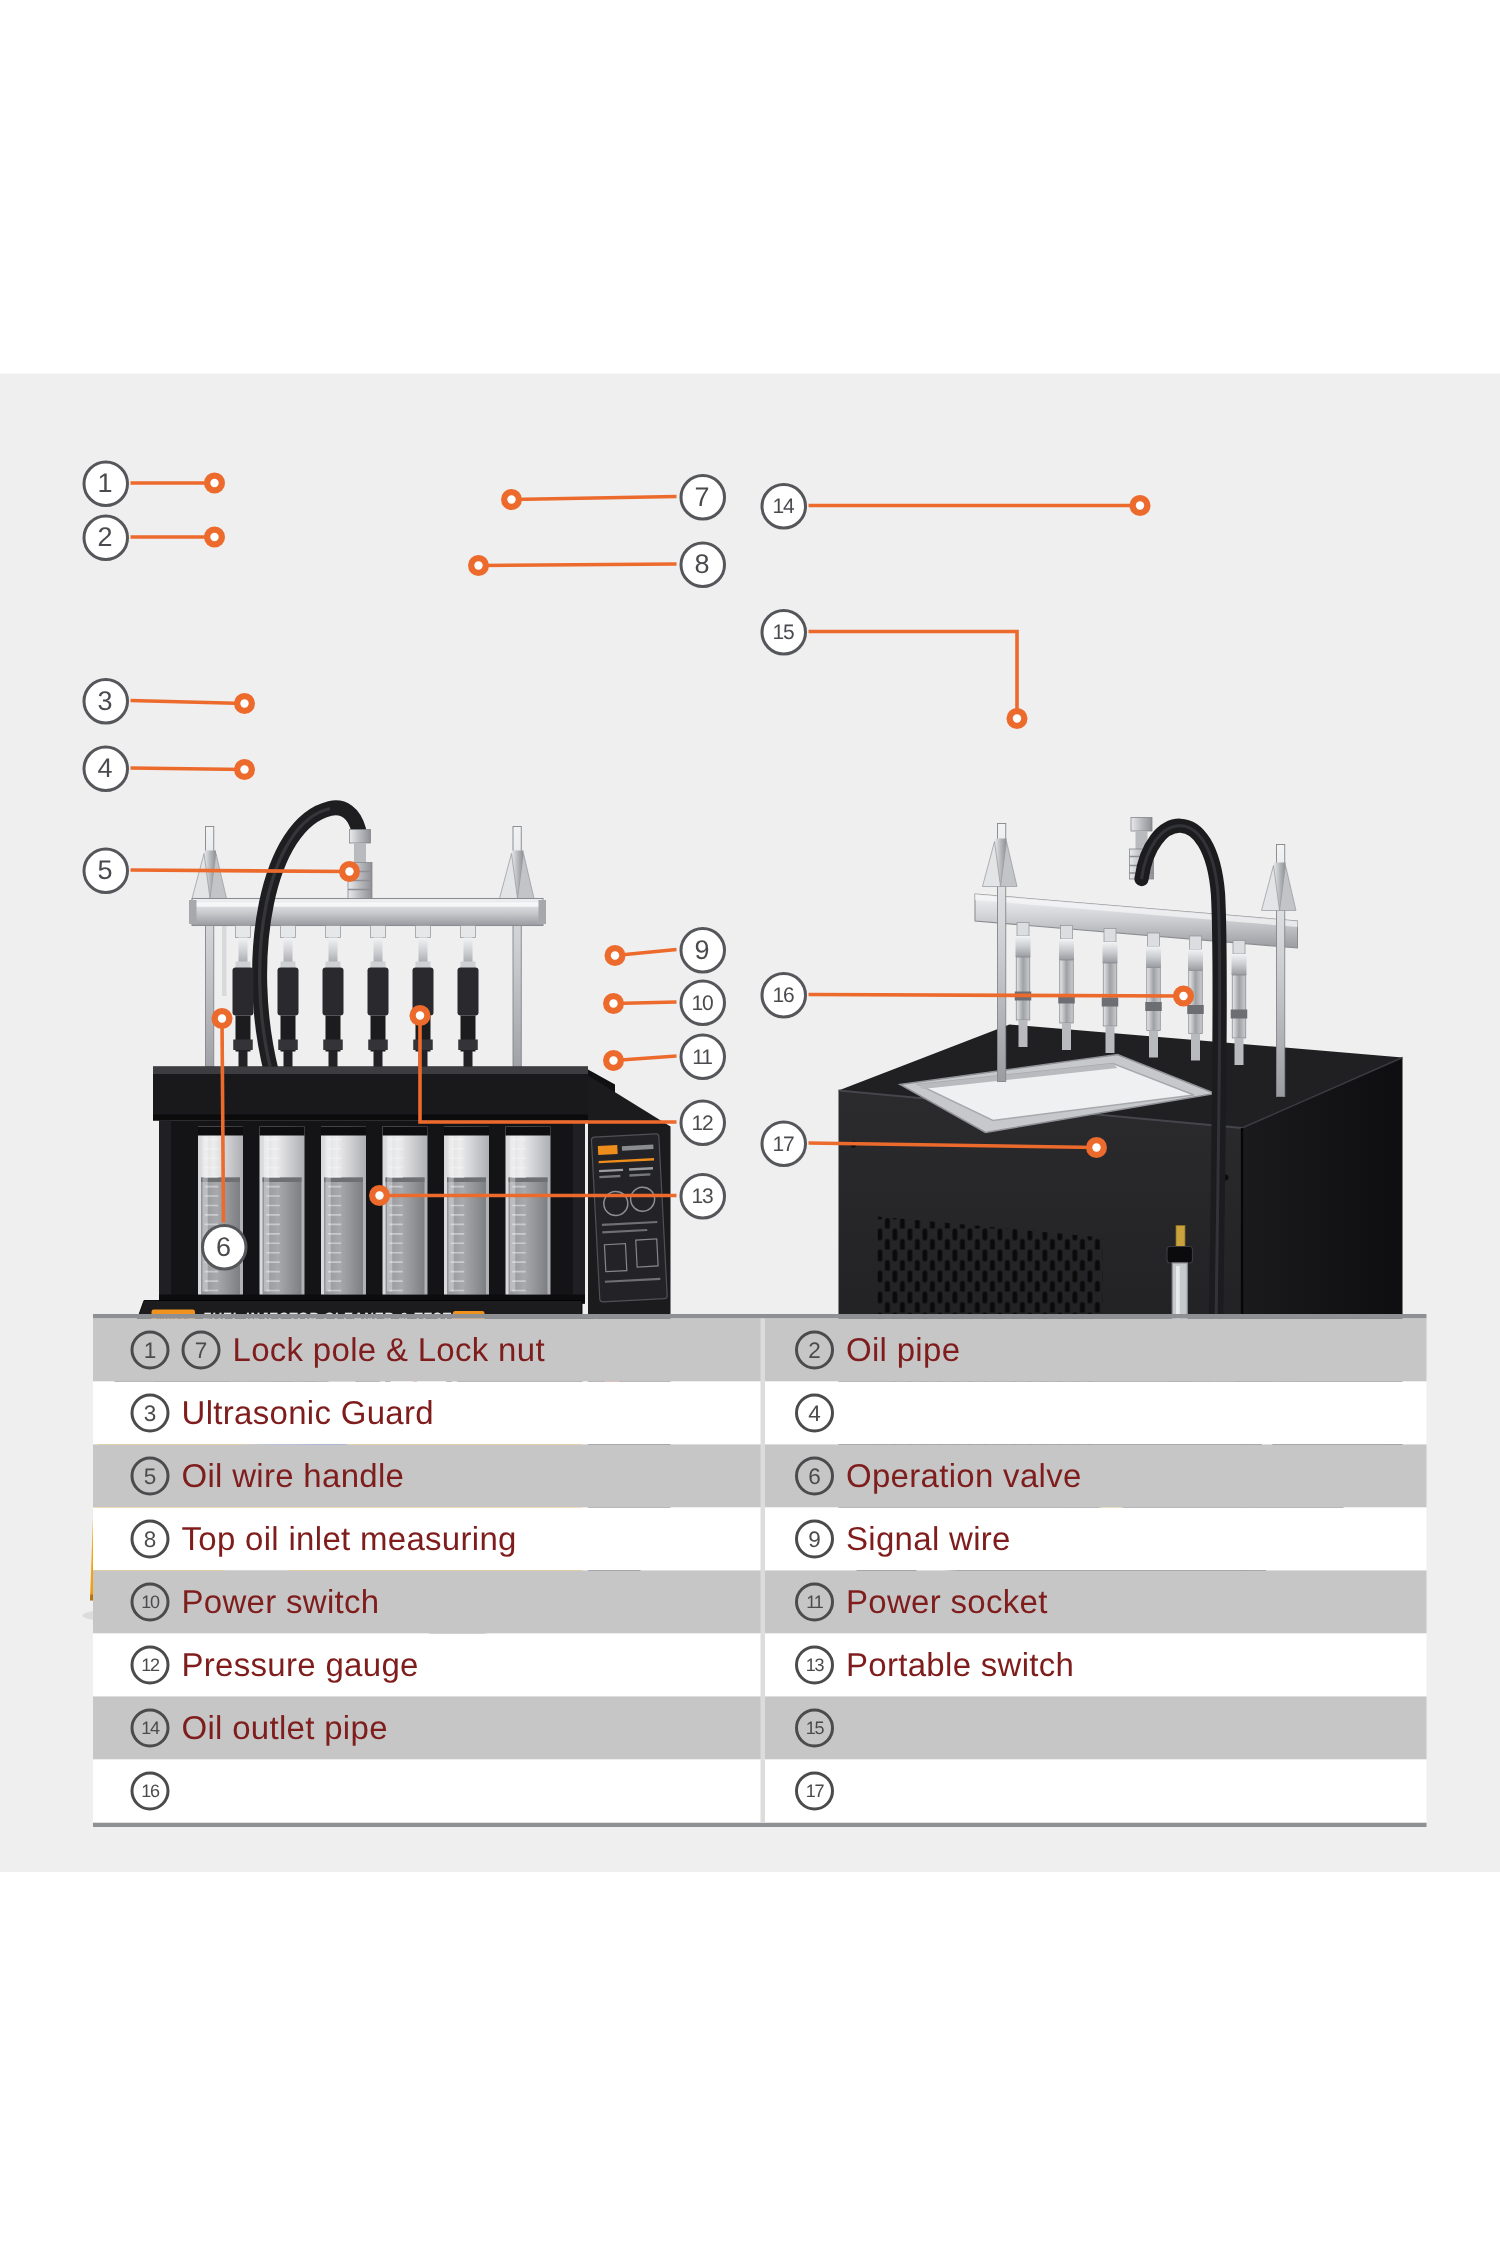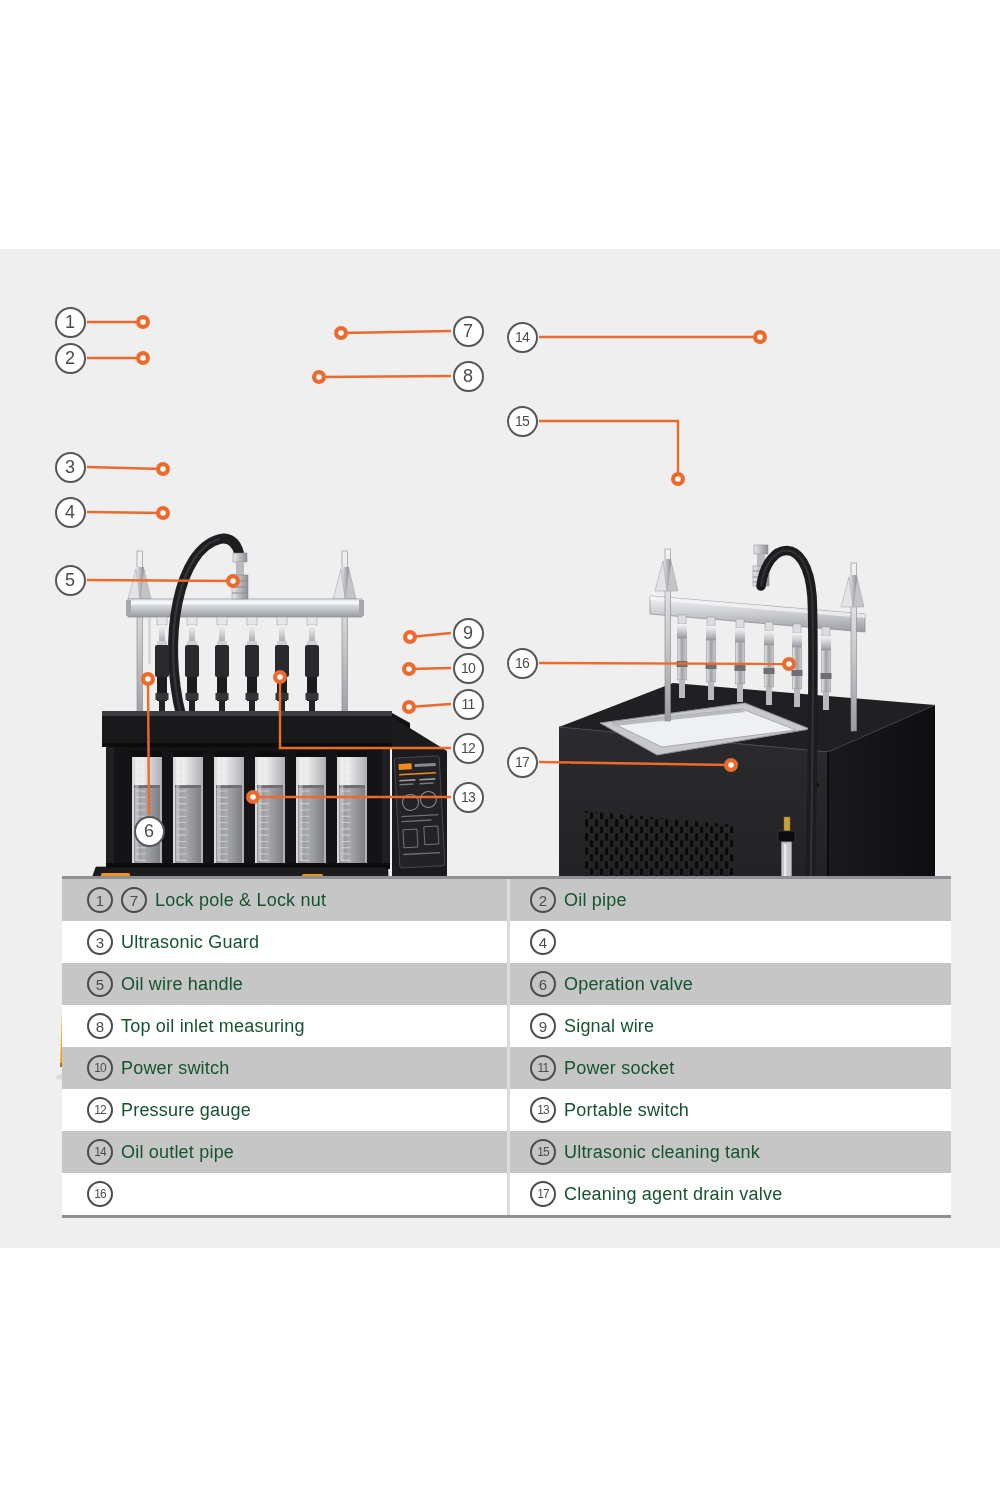--- a/index.html
+++ b/index.html
@@ -34,21 +34,21 @@
   .lcell{display:flex;align-items:center;box-sizing:border-box;}
   .lcell-l{width:445px;padding-left:25px;}
   .lcell-r{flex:1;border-left:3px solid #dcdcdd;padding-left:20px;}
   .cnums{display:inline-flex;align-items:center;}
   .cnum{
     width:26px;height:26px;box-sizing:border-box;border:2px solid #4b4b4d;
     border-radius:50%;display:inline-flex;align-items:center;justify-content:center;
     font-size:15px;color:#4b4b4d;margin-right:8px;line-height:1;
   }
   .cnum.two{font-size:12px;letter-spacing:-0.8px;}
-  .llabel{font-size:18px;color:#14532d;letter-spacing:0.2px;white-space:nowrap;}
+  .llabel{font-size:22px;color:#7f1d1d;letter-spacing:0.2px;white-space:nowrap;}
 </style>
 </head>
 <body>
 
 <div class="stage">
 
   <svg id="m-left" class="machine" viewBox="0 0 400 580">
     <defs>
       <linearGradient id="silv" x1="0" y1="0" x2="0" y2="1">
         <stop offset="0" stop-color="#f2f3f4"></stop>
@@ -621,29 +621,27 @@
     <div class="lcell lcell-l">
       <span class="cnums">
           <span class="cnum two">14</span>
         </span>
       <span class="llabel">Oil outlet pipe</span>
     </div>
     <div class="lcell lcell-r">
       <span class="cnums">
           <span class="cnum two">15</span>
         </span>
-      <span class="llabel">Ultrasonic cleaning tank</span>
     </div>
   </div>
   <div class="lrow even">
     <div class="lcell lcell-l">
       <span class="cnums">
           <span class="cnum two">16</span>
         </span>
     </div>
     <div class="lcell lcell-r">
       <span class="cnums">
           <span class="cnum two">17</span>
         </span>
-      <span class="llabel">Cleaning agent drain valve</span>
     </div>
   </div>
 </div>
 
 </body></html>

